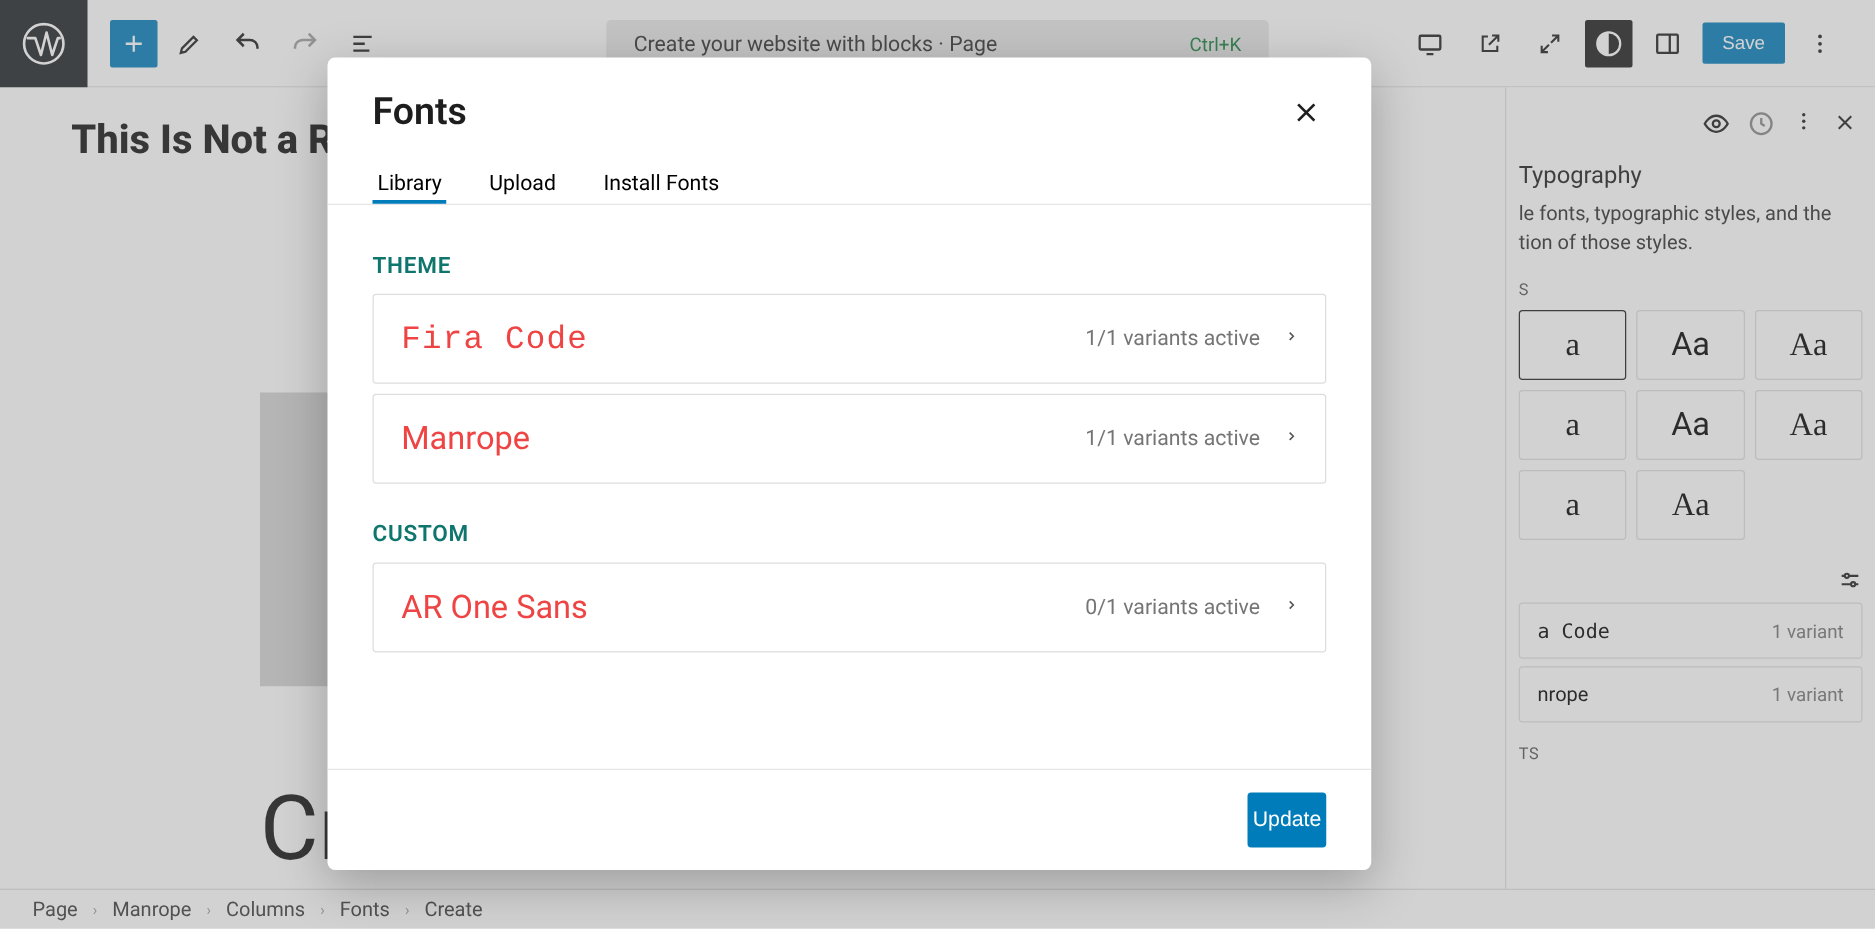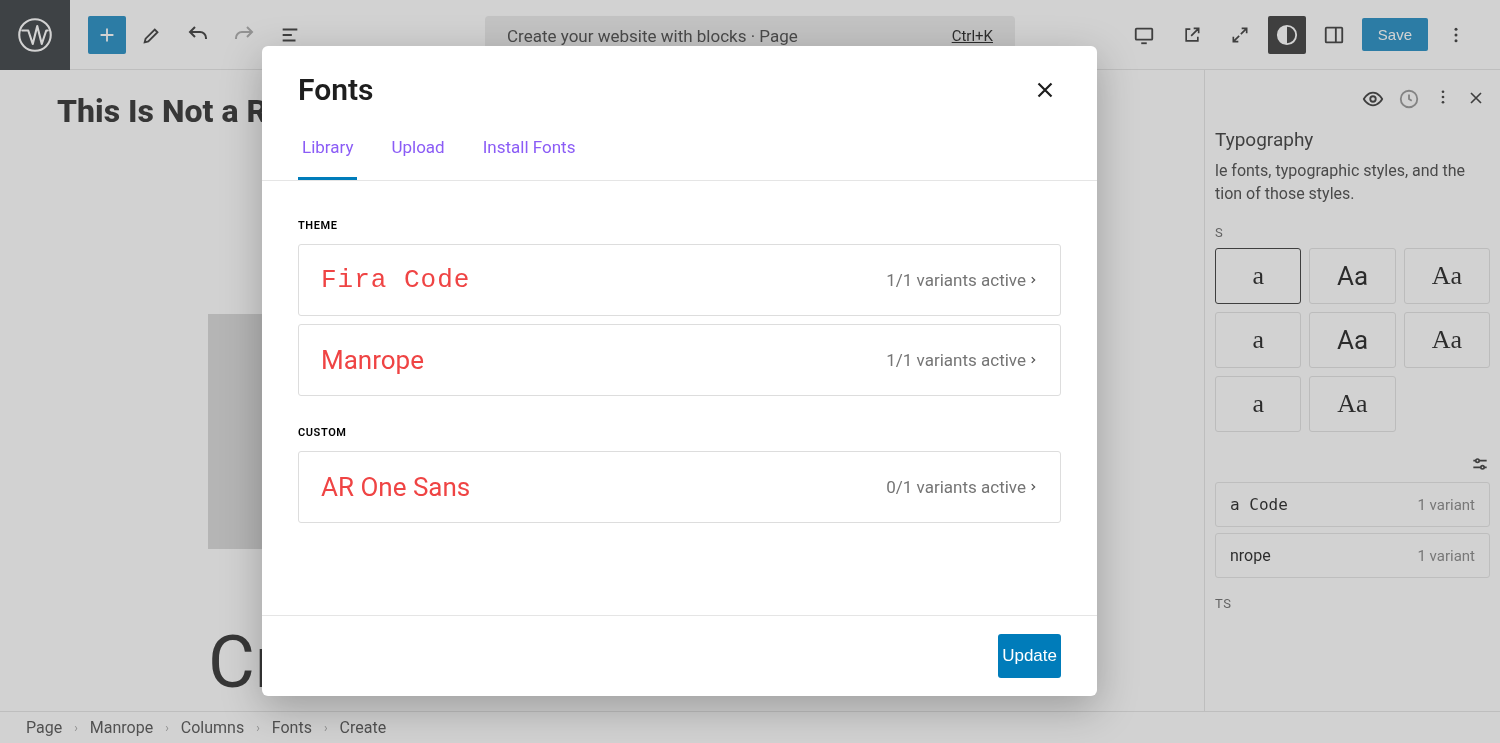--- a/index.html
+++ b/index.html
@@ -8,21 +8,21 @@
 
   
   .topbar { position: absolute; top:0; left:0; right:0; height: 70px; background: #fff; border-bottom: 1px solid #e0e0e0; display:flex; align-items:center; }
   .wp-logo { width:70px; height:70px; background:#1d2327; display:flex; align-items:center; justify-content:center; }
   .toolbar-left { display:flex; align-items:center; gap:6px; padding-left:18px; }
   .sq-btn { width:38px; height:38px; display:flex; align-items:center; justify-content:center; border-radius:2px; }
   .sq-btn.blue { background:#007cba; color:#fff; }
   .icon-btn { width:40px; height:40px; display:flex; align-items:center; justify-content:center; color:#1e1e1e; }
   .title-pill { position:absolute; left:50%; transform:translateX(-50%); top:16px; background:#e8e8e8; border-radius:4px; height:40px; display:flex; align-items:center; padding:0 22px; gap:80px; width:530px; justify-content:space-between;}
   .title-text { font-size:17px; color:#2e2e2e; }
-  .kbd { font-size:15px; color:#000000;text-decoration:underline; }
+  .kbd { font-size:15px; color:#15803d; }
   .toolbar-right { margin-left:auto; display:flex; align-items:center; gap:8px; padding-right:24px; }
   .save-btn { background:#007cba; color:#fff; border:none; padding:8px 16px; font-size:15px; border-radius:2px; }
   .dark-sq { background:#1e1e1e; color:#fff; width:38px; height:38px; display:flex; align-items:center; justify-content:center; border-radius:2px;}
 
   
   .editor-bg { position:absolute; top:70px; left:0; right:0; bottom:32px; background:#fff; }
   .page-heading { position:absolute; top:92px; left:57px; font-size:32px; font-weight:800; color:#111; }
   .grey-block { position:absolute; top:314px; left:208px; width:140px; height:235px; background:#d3d3d3; }
   .big-cr { position:absolute; top:620px; left:208px; font-size:72px; font-weight:400; color:#111; }
 
@@ -46,28 +46,28 @@
 
   
   .overlay { position:absolute; inset:0; background:rgba(125,125,125,0.35); }
 
   
   .modal { position:absolute; top:46px; left:262px; width:835px; height:650px; background:#fff; border-radius:6px; box-shadow:0 12px 40px rgba(0,0,0,0.25); display:flex; flex-direction:column; }
   .modal-header { display:flex; align-items:center; justify-content:space-between; padding:26px 36px 10px; }
   .modal-title { font-size:30px; font-weight:600; color:#1e1e1e; }
   .close-btn { width:32px; height:32px; display:flex; align-items:center; justify-content:center; }
   .tabs { display:flex; gap:30px; padding:10px 36px 0; border-bottom:1px solid #e5e5e5; }
-  .tab { font-size:17px; color:#8b5cf6; padding:10px 4px 20px; }
+  .tab { font-size:17px; color:#000000; padding:10px 4px 3px; }
   .tab.active { border-bottom:3px solid #007cba; }
   .modal-body { flex:1; overflow:auto; padding:26px 36px; }
-  .section-label { font-size:11px; font-weight:600; letter-spacing:0.6px; color:#000000; text-transform:uppercase; margin:12px 0 12px; }
+  .section-label { font-size:18px; font-weight:600; letter-spacing:0.6px; color:#0f766e; text-transform:uppercase; margin:12px 0 12px; }
   .font-card { border:1px solid #ddd; border-radius:3px; padding:20px 22px; display:flex; align-items:center; justify-content:space-between; margin-bottom:8px; cursor:pointer; }
   .font-name { font-size:26px; color:#ef4444; }
   .font-name.mono { font-family: "Courier New", monospace; letter-spacing:1px; }
-  .font-card .meta { display:flex; align-items:center; gap:2px; color:#757575; font-size:17px; }
+  .font-card .meta { display:flex; align-items:flex-start; gap:20px; color:#757575; font-size:17px; }
   .modal-footer { border-top:1px solid #e5e5e5; padding:18px 36px; display:flex; justify-content:flex-end; }
   .update-btn { background:#007cba; color:#fff; border:none; padding:12px 4px; font-size:17px; border-radius:3px; }
 
   svg { display:block; }
 </style>
 </head>
 <body>
 
 <div class="topbar">
   <div class="wp-logo">

